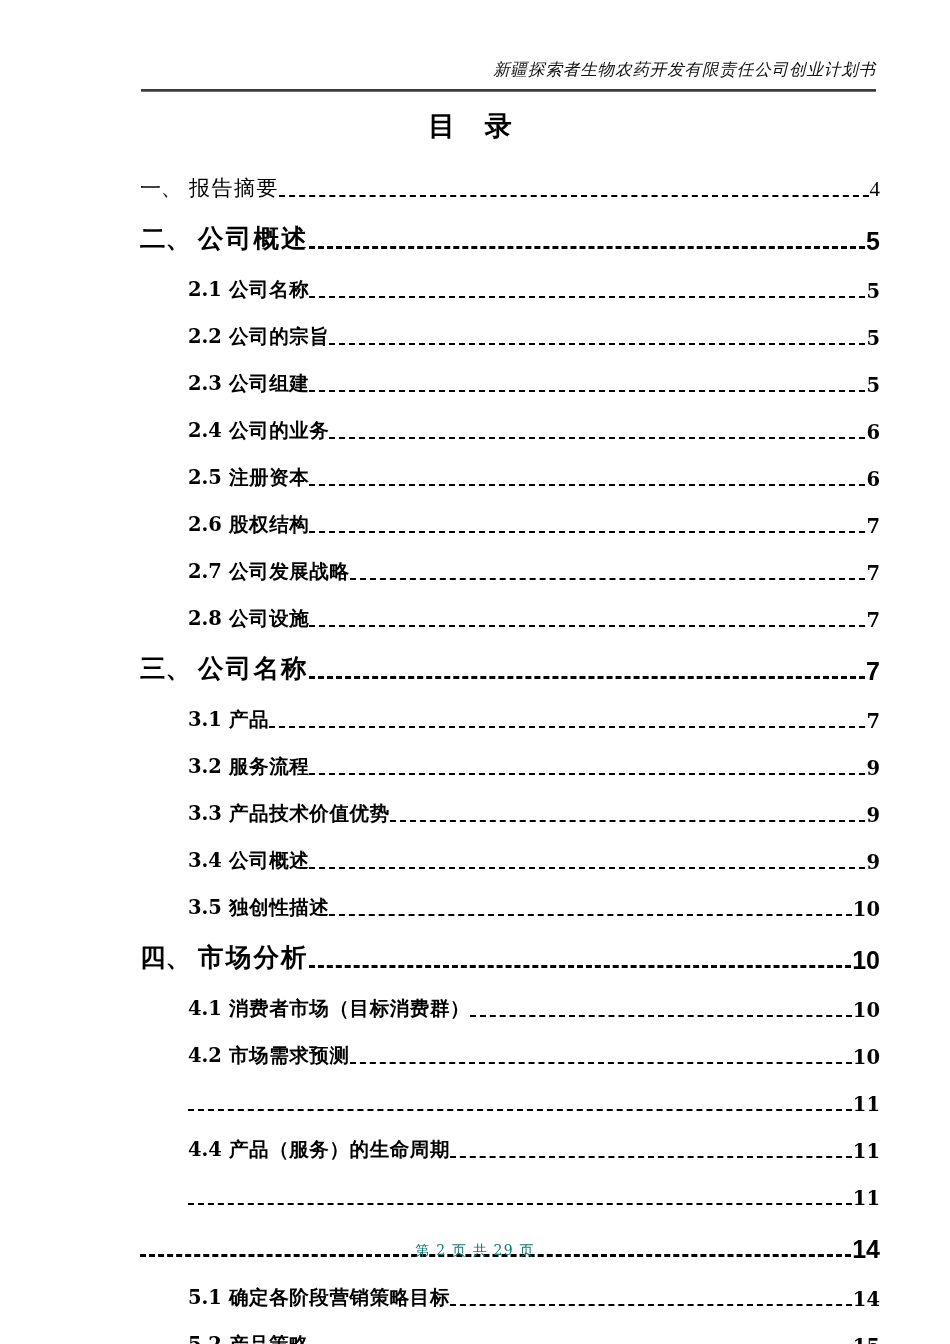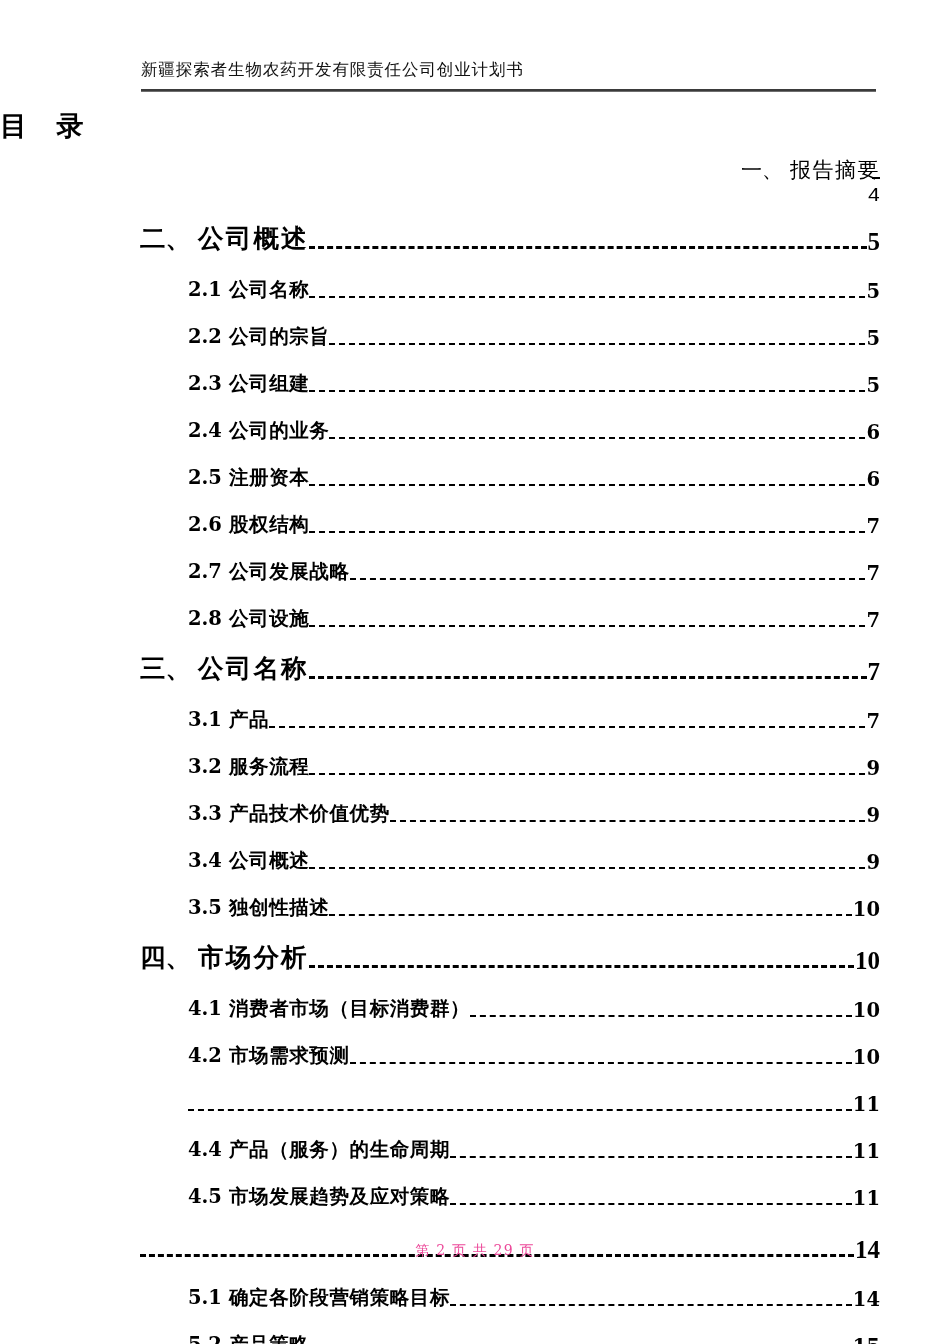--- a/index.html
+++ b/index.html
@@ -21,21 +21,22 @@
     inset: 0;
     background: #fff;
   }
 
   
   .header {
     position: absolute;
     left: 141px;
     top: 58px;
     width: 735px;
-    text-align: left;
+    text-align: right;
+    font-style: italic;
   }
   .header-title {
     font-family: "DejaVu Serif", serif;
     font-size: 16.5px;
     line-height: 1.45;
     letter-spacing: 0.9px;
     color: #111;
     white-space: nowrap;
     display: inline-block;
   }
@@ -49,20 +50,21 @@
     border-bottom: 1px solid #6e6e6e;
     box-sizing: border-box;
   }
 
   
   .doc-title {
     position: absolute;
     left: 0;
     top: 108px;
     width: 950px;
+    text-align: center;
     font-family: "DejaVu Serif", serif;
     font-size: 27px;
     font-weight: bold;
     letter-spacing: 10px;
     color: #000;
   }
 
   
   .toc {
     position: absolute;
@@ -100,34 +102,33 @@
     border-top-color: #000;
   }
   .toc-page {
     flex: 0 0 auto;
     text-align: right;
     padding-left: 1px;
   }
 
   
   .lvl1-plain {
-    font-family: Liberation Mono, monospace;
+    font-family: Liberation Serif, serif;
     font-size: 21px;
     font-weight: normal;
     height: 46px;
     padding-left: 0px;
     letter-spacing: 1.5px;
-    flex-direction: column;
   }
   .lvl1-plain .toc-leader::after { border-top-width: 2px; }
   .lvl1-plain .toc-page { font-size: 21px; letter-spacing: 0; }
 
   
   .lvl1 {
-    font-family: Liberation Serif, serif;
+    font-family: Liberation Sans, sans-serif;
     font-size: 25.5px;
     font-weight: bold;
     height: 54px;
     padding-left: 0px;
     letter-spacing: 2.2px;
   }
   .lvl1 .toc-leader::after { border-top-width: 3px; }
   .lvl1 .toc-page { font-size: 25px; letter-spacing: 0; }
 
   
@@ -147,21 +148,21 @@
   
   .footer {
     position: absolute;
     left: 0;
     top: 1242px;
     width: 950px;
     text-align: center;
     font-family: "DejaVu Serif", serif;
     font-size: 14px;
     letter-spacing: 1.2px;
-    color: #ec4899;
+    color: #0f766e;
   }
 </style>
 </head>
 <body>
 
 <div class="page">
 
   <div class="header">
     <span class="header-title">新疆探索者生物农药开发有限责任公司创业计划书</span>
   </div>
@@ -268,21 +269,20 @@
       <div class="toc-entry lvl2">
         <span class="toc-leader"></span>
         <span class="toc-page">11</span>
       </div>
       <div class="toc-entry lvl2">
         <span class="toc-text"><span class="num">4.4</span><span>产品（服务）的生命周期</span></span>
         <span class="toc-leader"></span>
         <span class="toc-page">11</span>
       </div>
       <div class="toc-entry lvl2">
-        <span class="toc-text"><span class="num">4.5</span><span>市场发展趋势及应对策略</span></span>
         <span class="toc-leader"></span>
         <span class="toc-page">11</span>
       </div>
       <div class="toc-entry lvl1">
         <span class="toc-leader"></span>
         <span class="toc-page">14</span>
       </div>
       <div class="toc-entry lvl2">
         <span class="toc-text"><span class="num">5.1</span><span>确定各阶段营销策略目标</span></span>
         <span class="toc-leader"></span>

